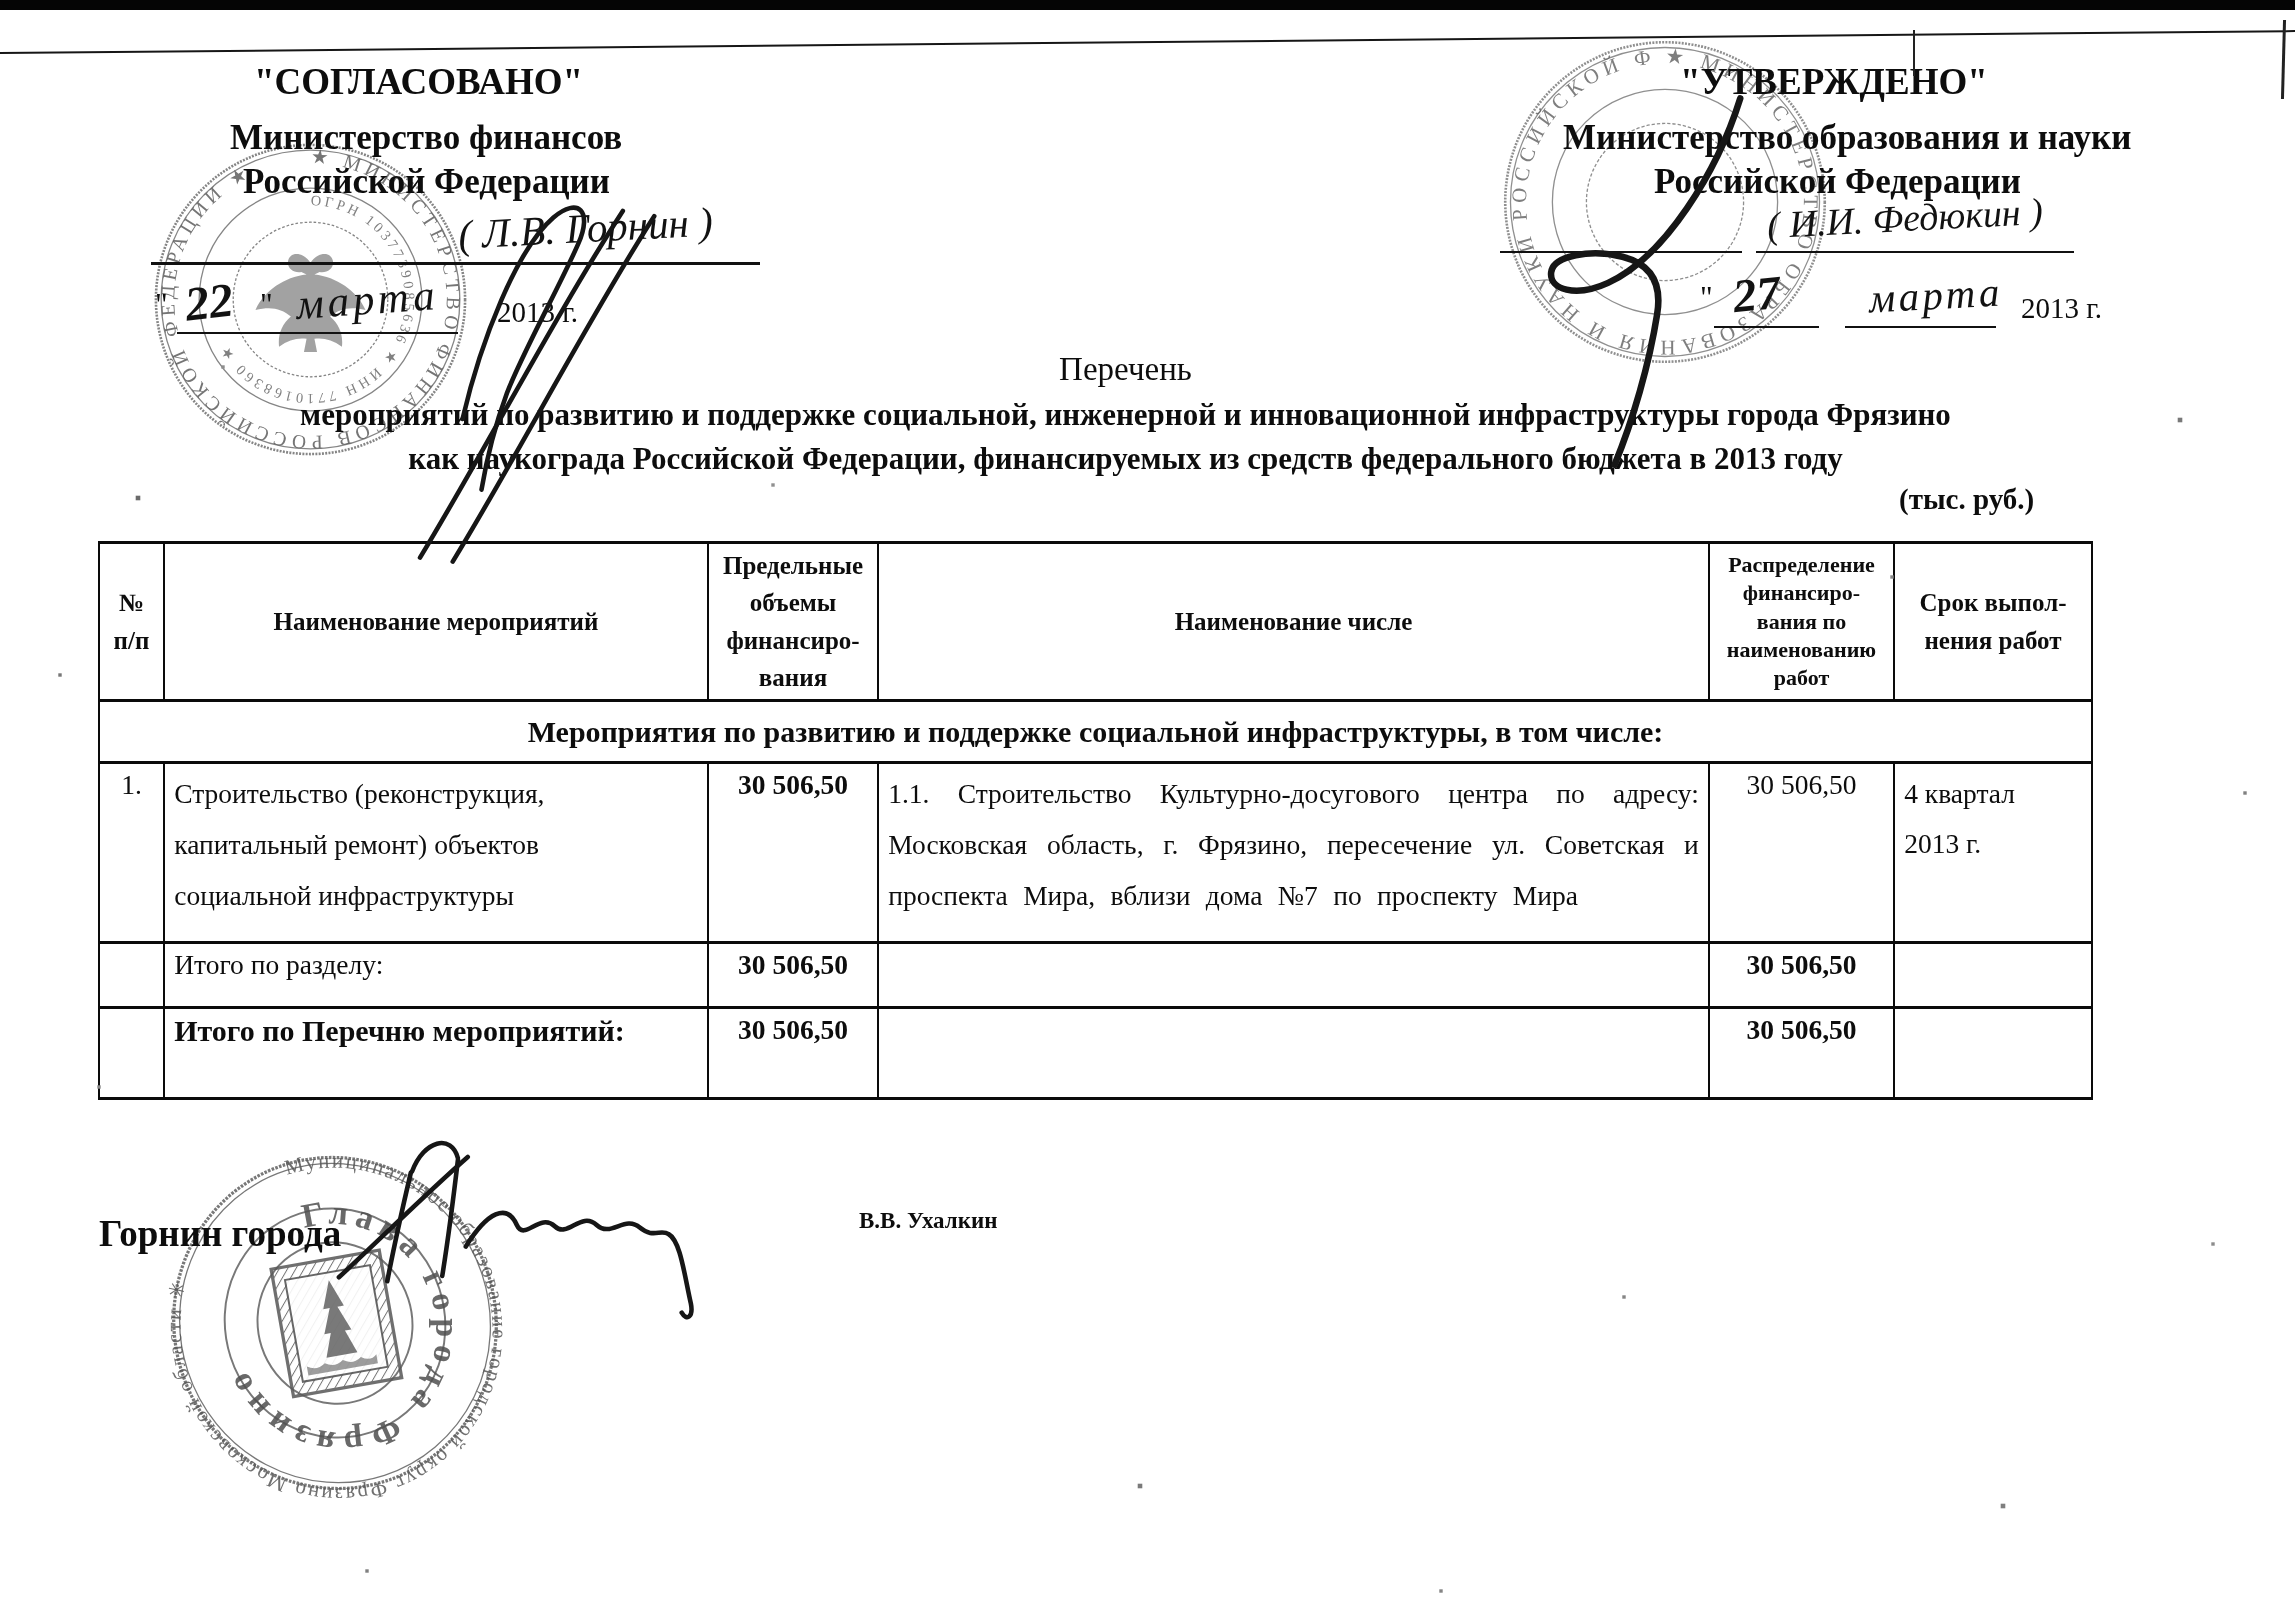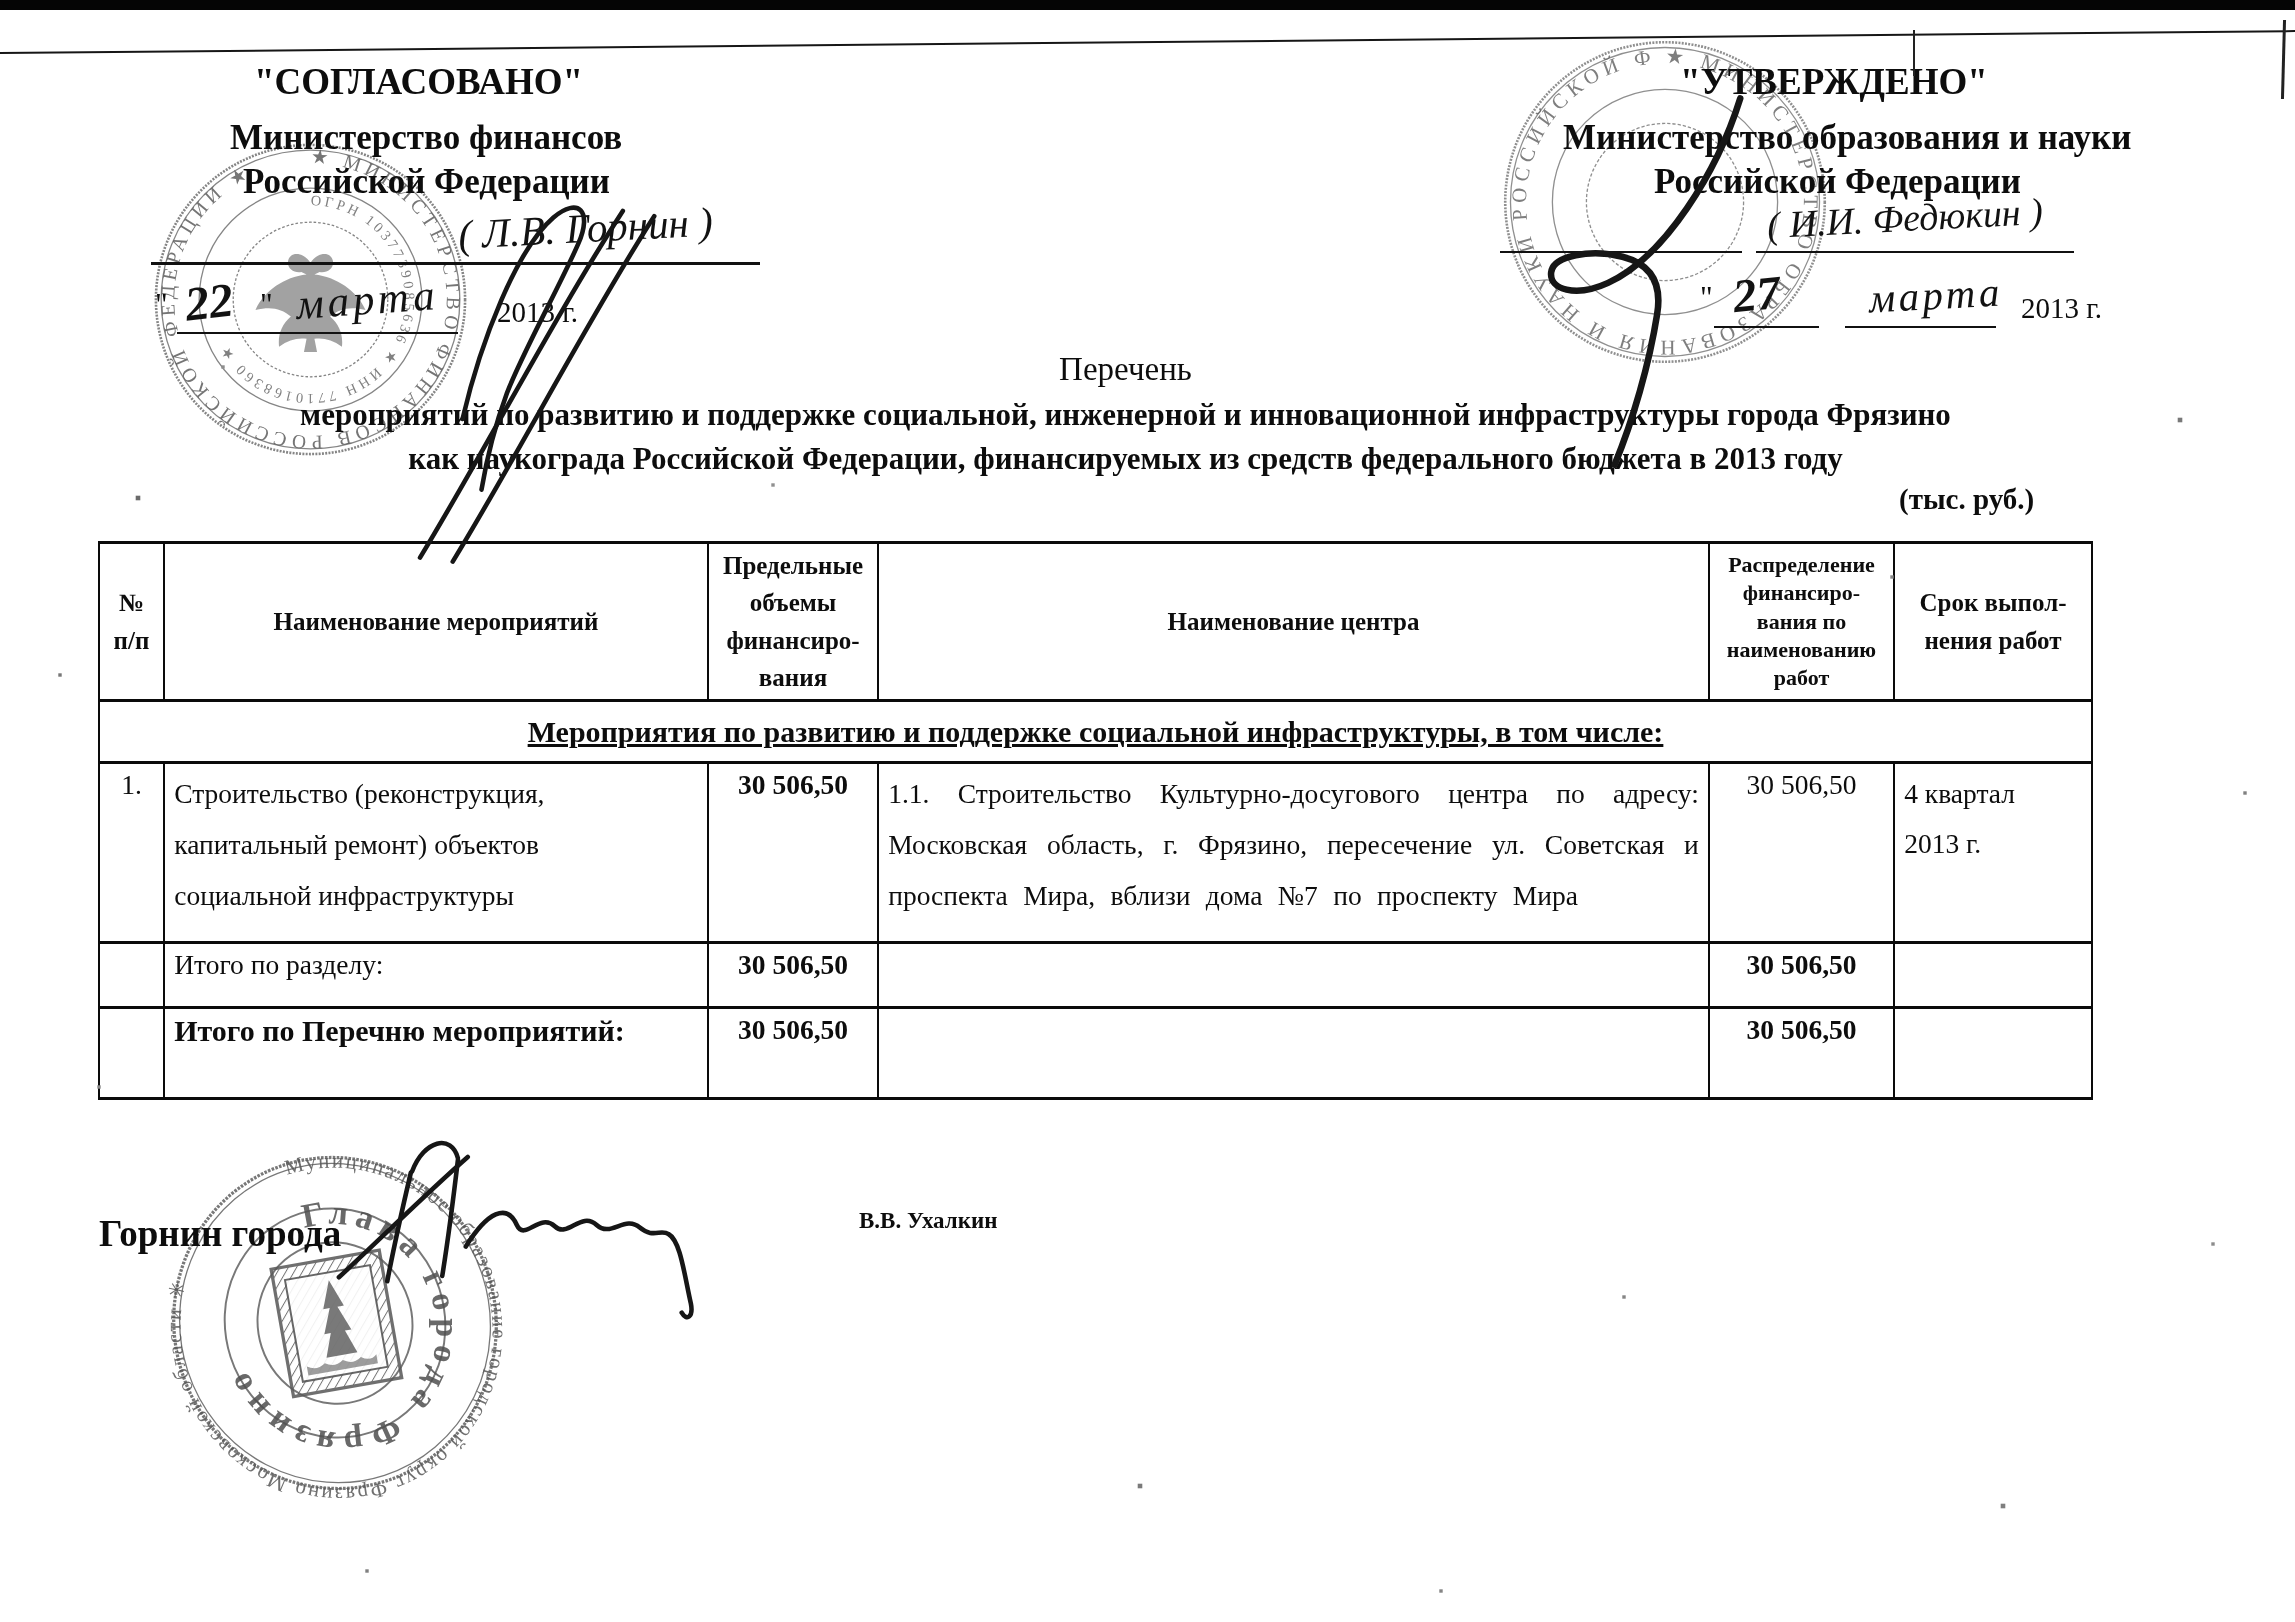--- a/index.html
+++ b/index.html
@@ -35,21 +35,21 @@
   
   table.main{
     position:absolute;left:98px;top:541px;width:1993px;z-index:3;
     border-collapse:collapse;table-layout:fixed;background:transparent;
   }
   table.main td{border:2px solid #0a0a0a;padding:5.2px 9.2px;font-size:27.5px;vertical-align:top;overflow:hidden;margin-left:12px;}
   table.main tr.hdr td{border-top:3.9px solid #0a0a0a;border-bottom:3.9px solid #0a0a0a;
     text-align:center;vertical-align:middle;font-weight:bold;font-size:25px;
     white-space:pre-line;line-height:1.5;padding:2.6px 3.9px;}
   td.lh-tight{line-height:1.28 !important;font-size:22px !important;}
-  tr.section td{border-bottom:3.9px solid #0a0a0a;text-align:center;font-weight:bold;font-size:30px;vertical-align:middle;text-decoration:underline;}
+  tr.section td{border-bottom:3.9px solid #0a0a0a;text-align:center;font-weight:bold;font-size:30px;vertical-align:middle;}
   tr.thick-top td{border-top:3.9px solid #0a0a0a;}
   .cell-num{text-align:center;font-size:27.5px;}
   .cell-activity{white-space:pre-line;line-height:1.85;}
   .cell-money{text-align:center;font-weight:bold;font-size:29px;}
   .cell-money-reg{text-align:center;font-size:29px;}
   .cell-works{text-align:justify;line-height:1.85;word-spacing:8.5px;padding:6.5px 10.5px;}
   .cell-deadline{text-align:left;white-space:pre-line;line-height:1.8;}
   td.vbottom{vertical-align:bottom;padding-bottom:10.5px;}
   td.vmiddle{vertical-align:middle;}
   
@@ -182,21 +182,21 @@
     </colgroup>
     <tbody>
         <tr class="hdr" style="height:147px;">
       <td>№
 п/п</td>
       <td>Наименование мероприятий</td>
       <td>Предельные
 объемы
 финансиро-
 вания</td>
-      <td>Наименование центра</td>
+      <td>Наименование числе</td>
       <td class="lh-tight">Распределение
 финансиро-
 вания по
 наименованию
 работ</td>
       <td>Срок выпол-
 нения работ</td>
     </tr>
     <tr class="section" style="height:62px;">
       <td colspan="6">Мероприятия по развитию и поддержке  социальной  инфраструктуры, в том числе:</td>

